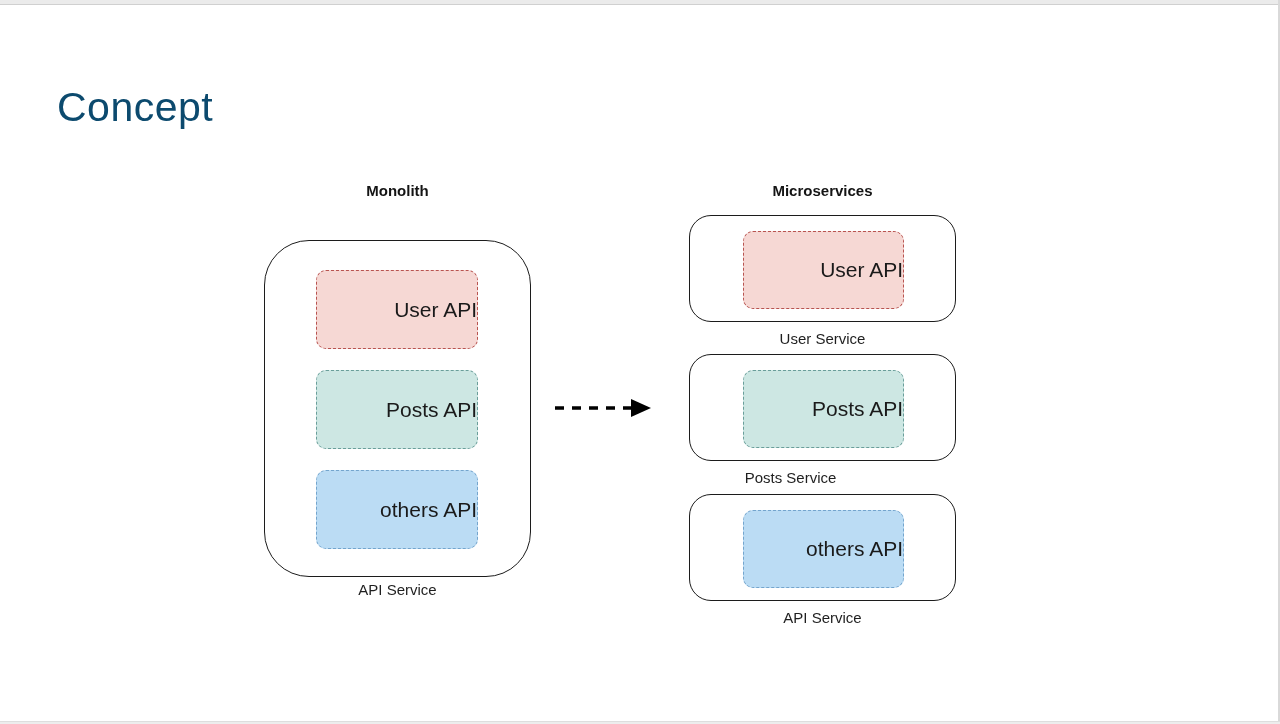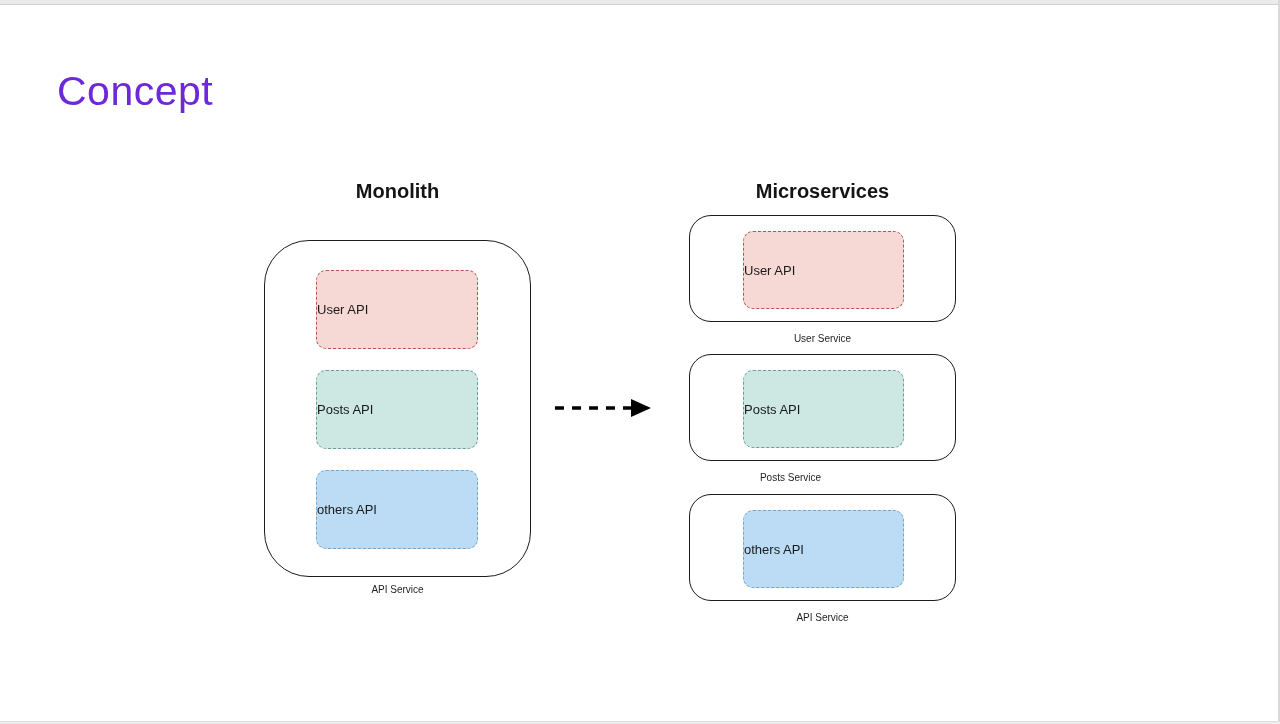--- a/index.html
+++ b/index.html
@@ -19,54 +19,54 @@
   .edge-bottom {
     position: absolute; left: 0; bottom: 0; width: 100%; height: 3px;
     background: #ededed; border-top: 1px solid #dedede;
   }
   .edge-right {
     position: absolute; right: 0; top: 0; width: 2px; height: 100%;
     background: #d9d9d9;
   }
 
   .slide-title {
-    position: absolute; left: 57px; top: 68px;
-    font-size: 41px; font-weight: 400; color: #6d28d9;
+    position: absolute; left: 57px; top: 84px;
+    font-size: 41px; font-weight: 400; color: #0c4a6e;
     letter-spacing: 0.5px;
   }
 
   .col-header {
     position: absolute; top: 180px; height: 22px;
-    font-size: 20px; font-weight: 700; color: #141414;
+    font-size: 15px; font-weight: 700; color: #141414;
     text-align: center; line-height: 22px;
   }
   .col-header.monolith { left: 264px; width: 267px; }
   .col-header.micro    { left: 689px; width: 267px; text-align: center; }
 
   
   .monolith-container {
     position: absolute; left: 264px; top: 240px; width: 267px; height: 337px;
     border: 1.5px solid #1c1c1c; border-radius: 45px; background: #ffffff;
   }
   .monolith-container .api-box { position: absolute; left: 51px; width: 162px; height: 79px; }
   .monolith-container .api-box.b0 { top: 29px; }
   .monolith-container .api-box.b1 { top: 129px; }
   .monolith-container .api-box.b2 { top: 229px; }
 
   
   .api-box {
     border: 1.5px dashed #999999; border-radius: 10px;
-    display: flex; align-items: center; justify-content: flex-start;
-    font-size: 13px; color: #1a1a1a;
+    display: flex; align-items: center; justify-content: flex-end;
+    font-size: 21px; color: #1a1a1a;
   }
 
   
   .container-label {
     position: absolute; height: 19px;
-    font-size: 10px; color: #1f1f1f; text-align: center; line-height: 19px;
+    font-size: 15px; color: #1f1f1f; text-align: center; line-height: 19px;
   }
   .label-monolith { left: 264px; width: 267px; top: 580px; }
 
   
   .transform-arrow { position: absolute; left: 551px; top: 393px; width: 102px; height: 30px; }
 
   
   .service-container {
     position: absolute; left: 689px; width: 267px; height: 107px;
     border: 1.5px solid #1c1c1c; border-radius: 22px; background: #ffffff;

